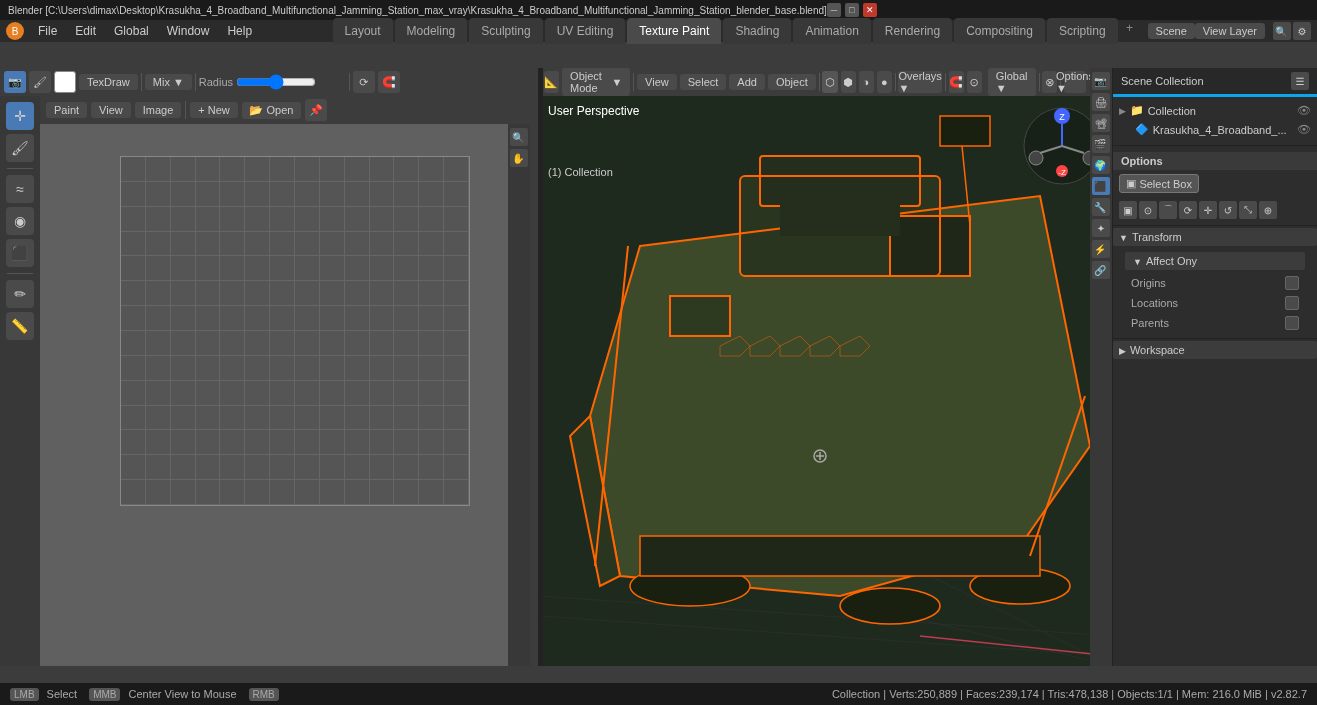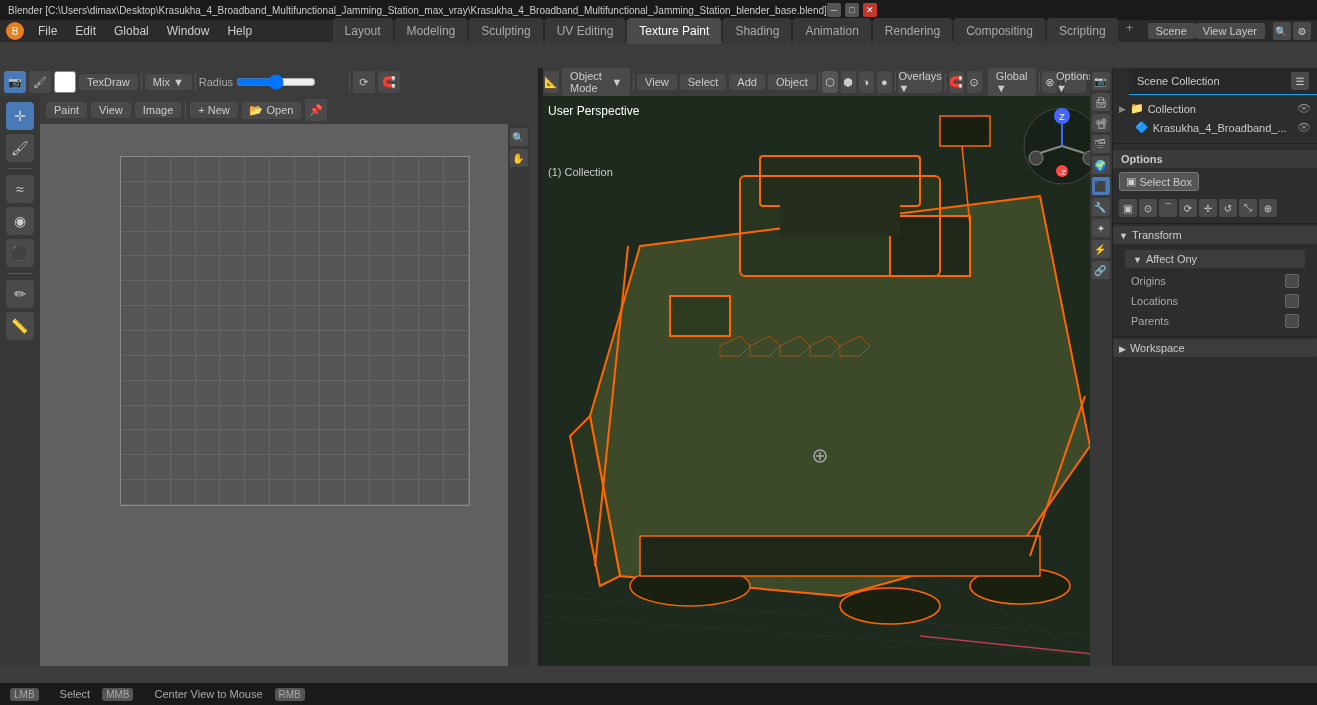--- a/index.html
+++ b/index.html
@@ -229,22 +229,21 @@
     }
 
     .scene-coll-header {
       padding: 4px 8px;
       background: #282828;
       font-size: 11px;
       color: #cccccc;
       display: flex;
       align-items: center;
       justify-content: space-between;
-      border-bottom: 1px solid #0ea5e9;
-      margin-left: 16px;
+      border-bottom: 3px solid #0ea5e9;
     }
 
     .scene-coll-item {
       display: flex;
       align-items: center;
       padding: 3px 6px;
       gap: 4px;
       cursor: pointer;
     }
 
@@ -276,21 +275,21 @@
       padding: 0 10px;
       justify-content: space-between;
       z-index: 100;
     }
 
     .status-item {
       font-size: 11px;
       color: #aaaaaa;
       display: flex;
       align-items: center;
-      gap: 21px;
+      gap: 8px;
     }
 
     
     #tool-options-bar {
       position: absolute;
       top: 68px;
       left: 0;
       width: 540px;
       height: 28px;
       background: #3c3c3c;
@@ -756,13 +755,14 @@
       <span>Select</span>
     </div>
     <div class="status-item">
       <span style="background:#555;border-radius:3px;padding:1px 4px;font-size:10px;">MMB</span>
       <span>Center View to Mouse</span>
     </div>
     <div class="status-item">
       <span style="background:#555;border-radius:3px;padding:1px 4px;font-size:10px;">RMB</span>
     </div>
   </div>
+  <div class="status-item">Collection | Verts:250,889 | Faces:239,174 | Tris:478,138 | Objects:1/1 | Mem: 216.0 MiB | v2.82.7</div>
 </div>
 
 </body></html>

